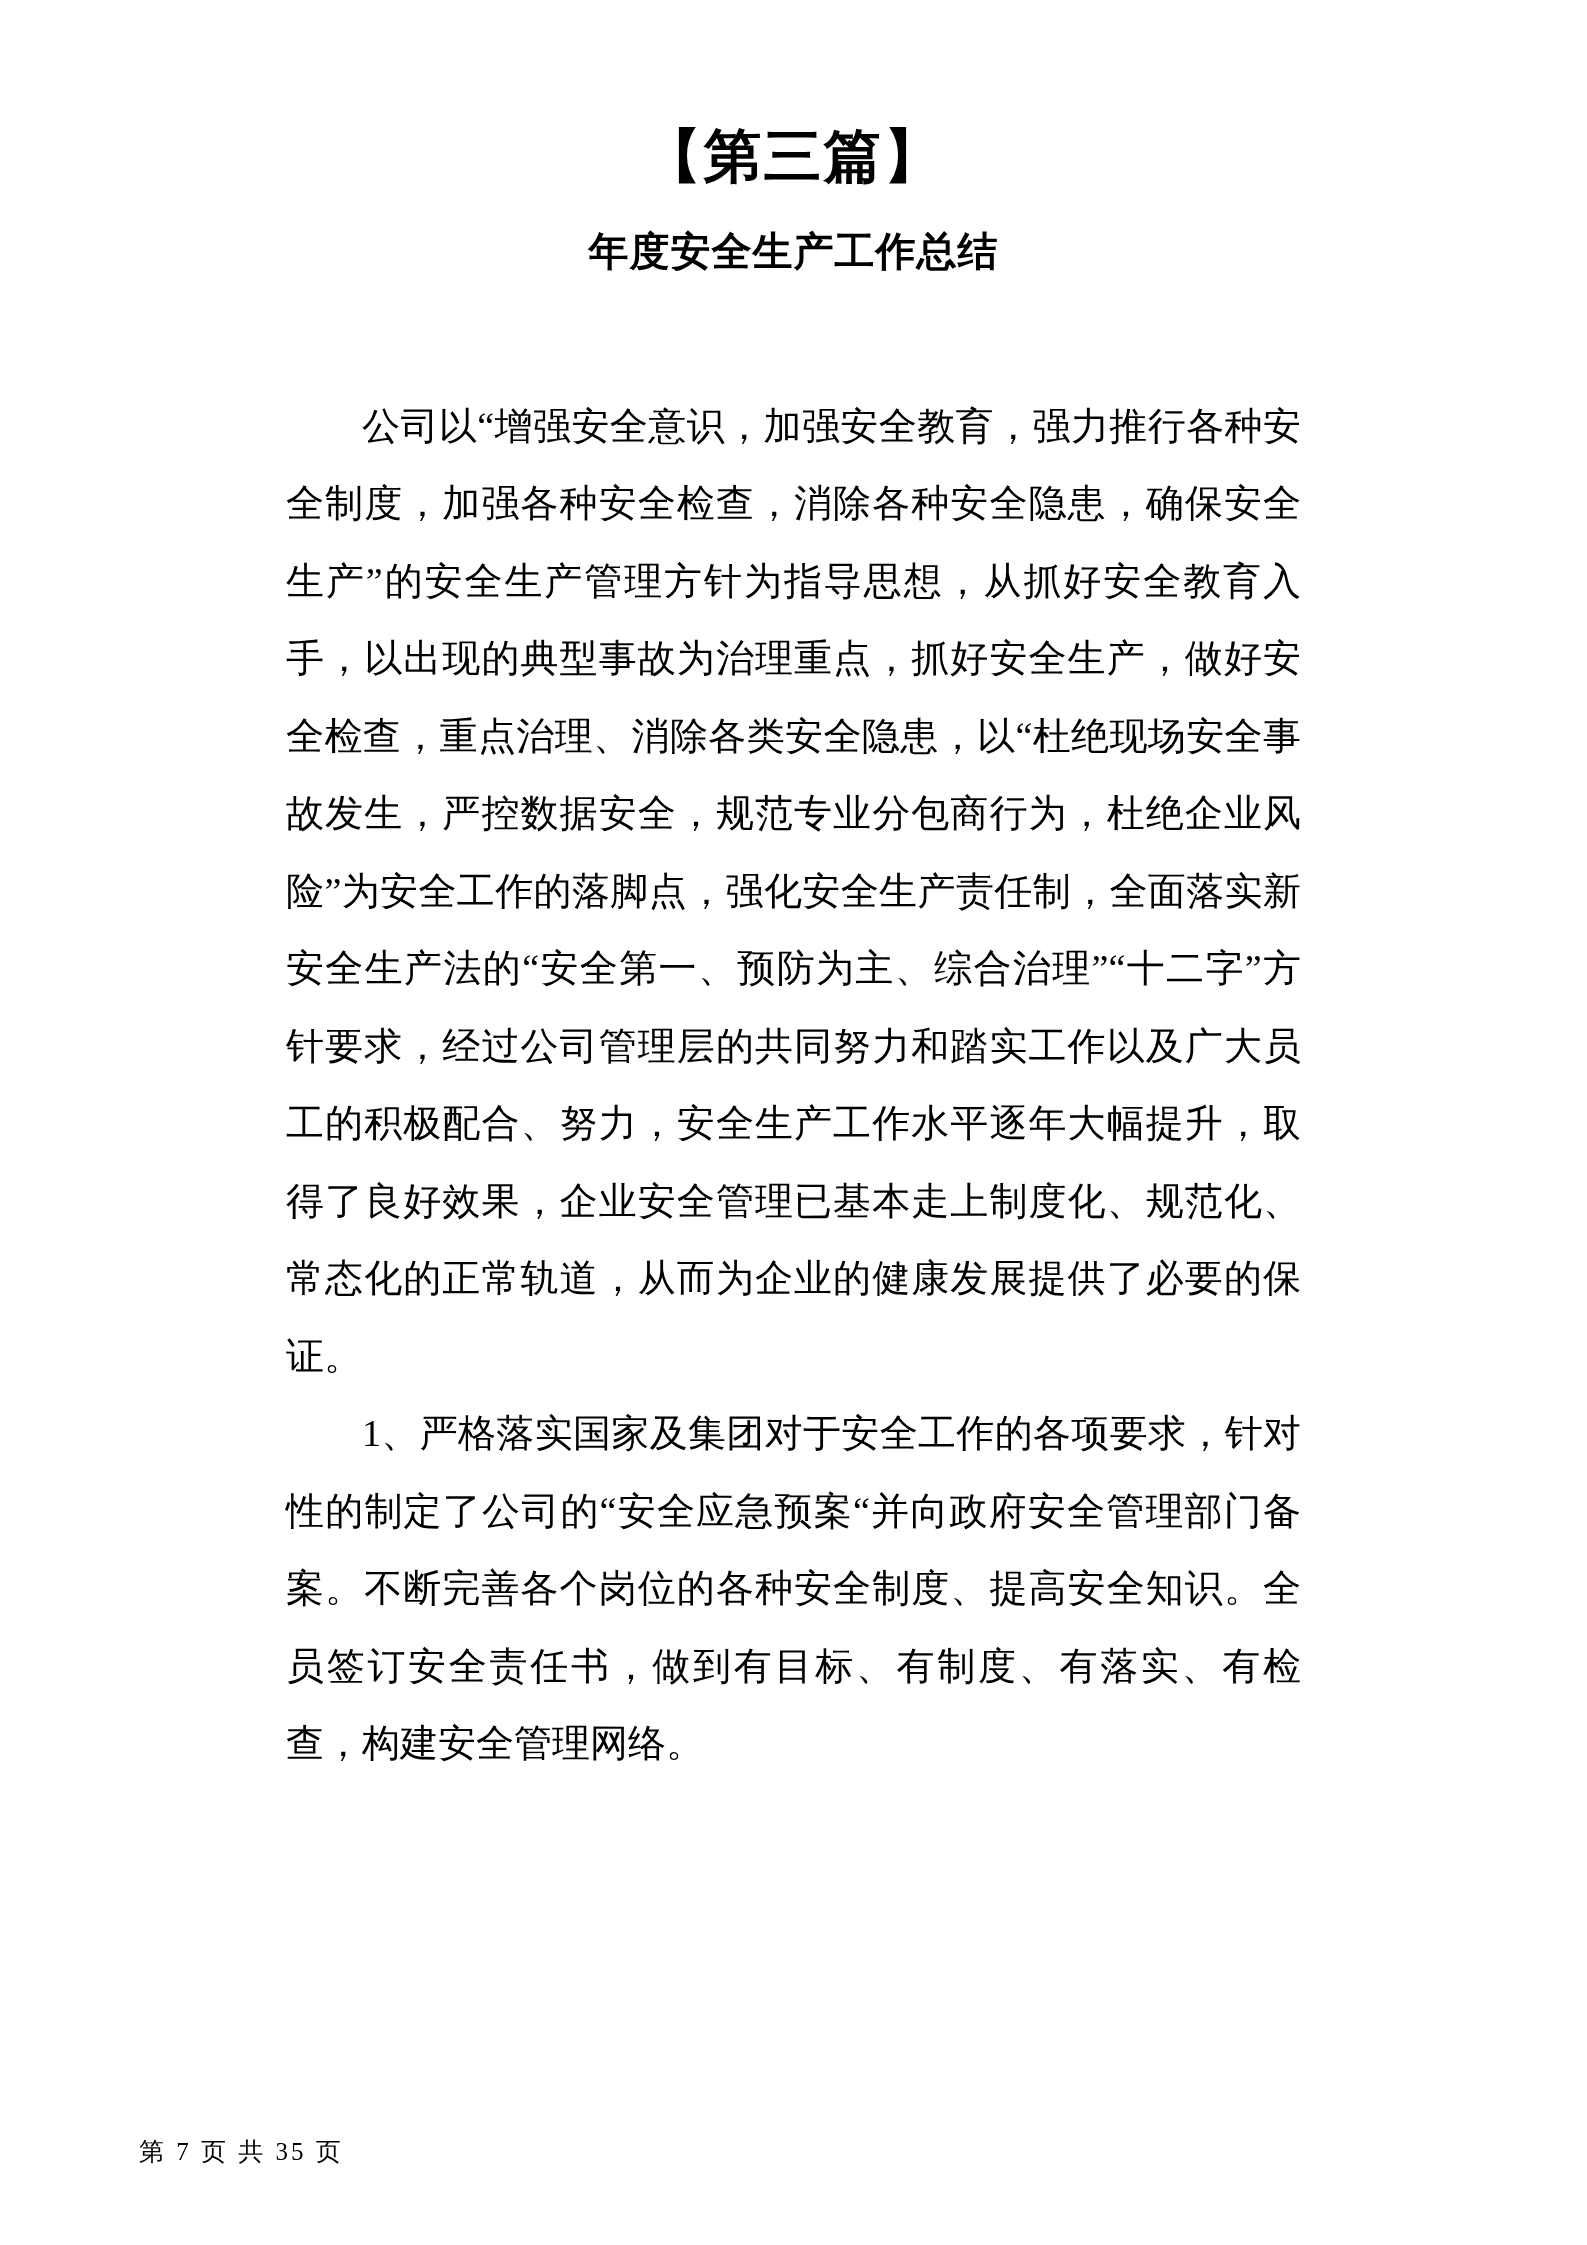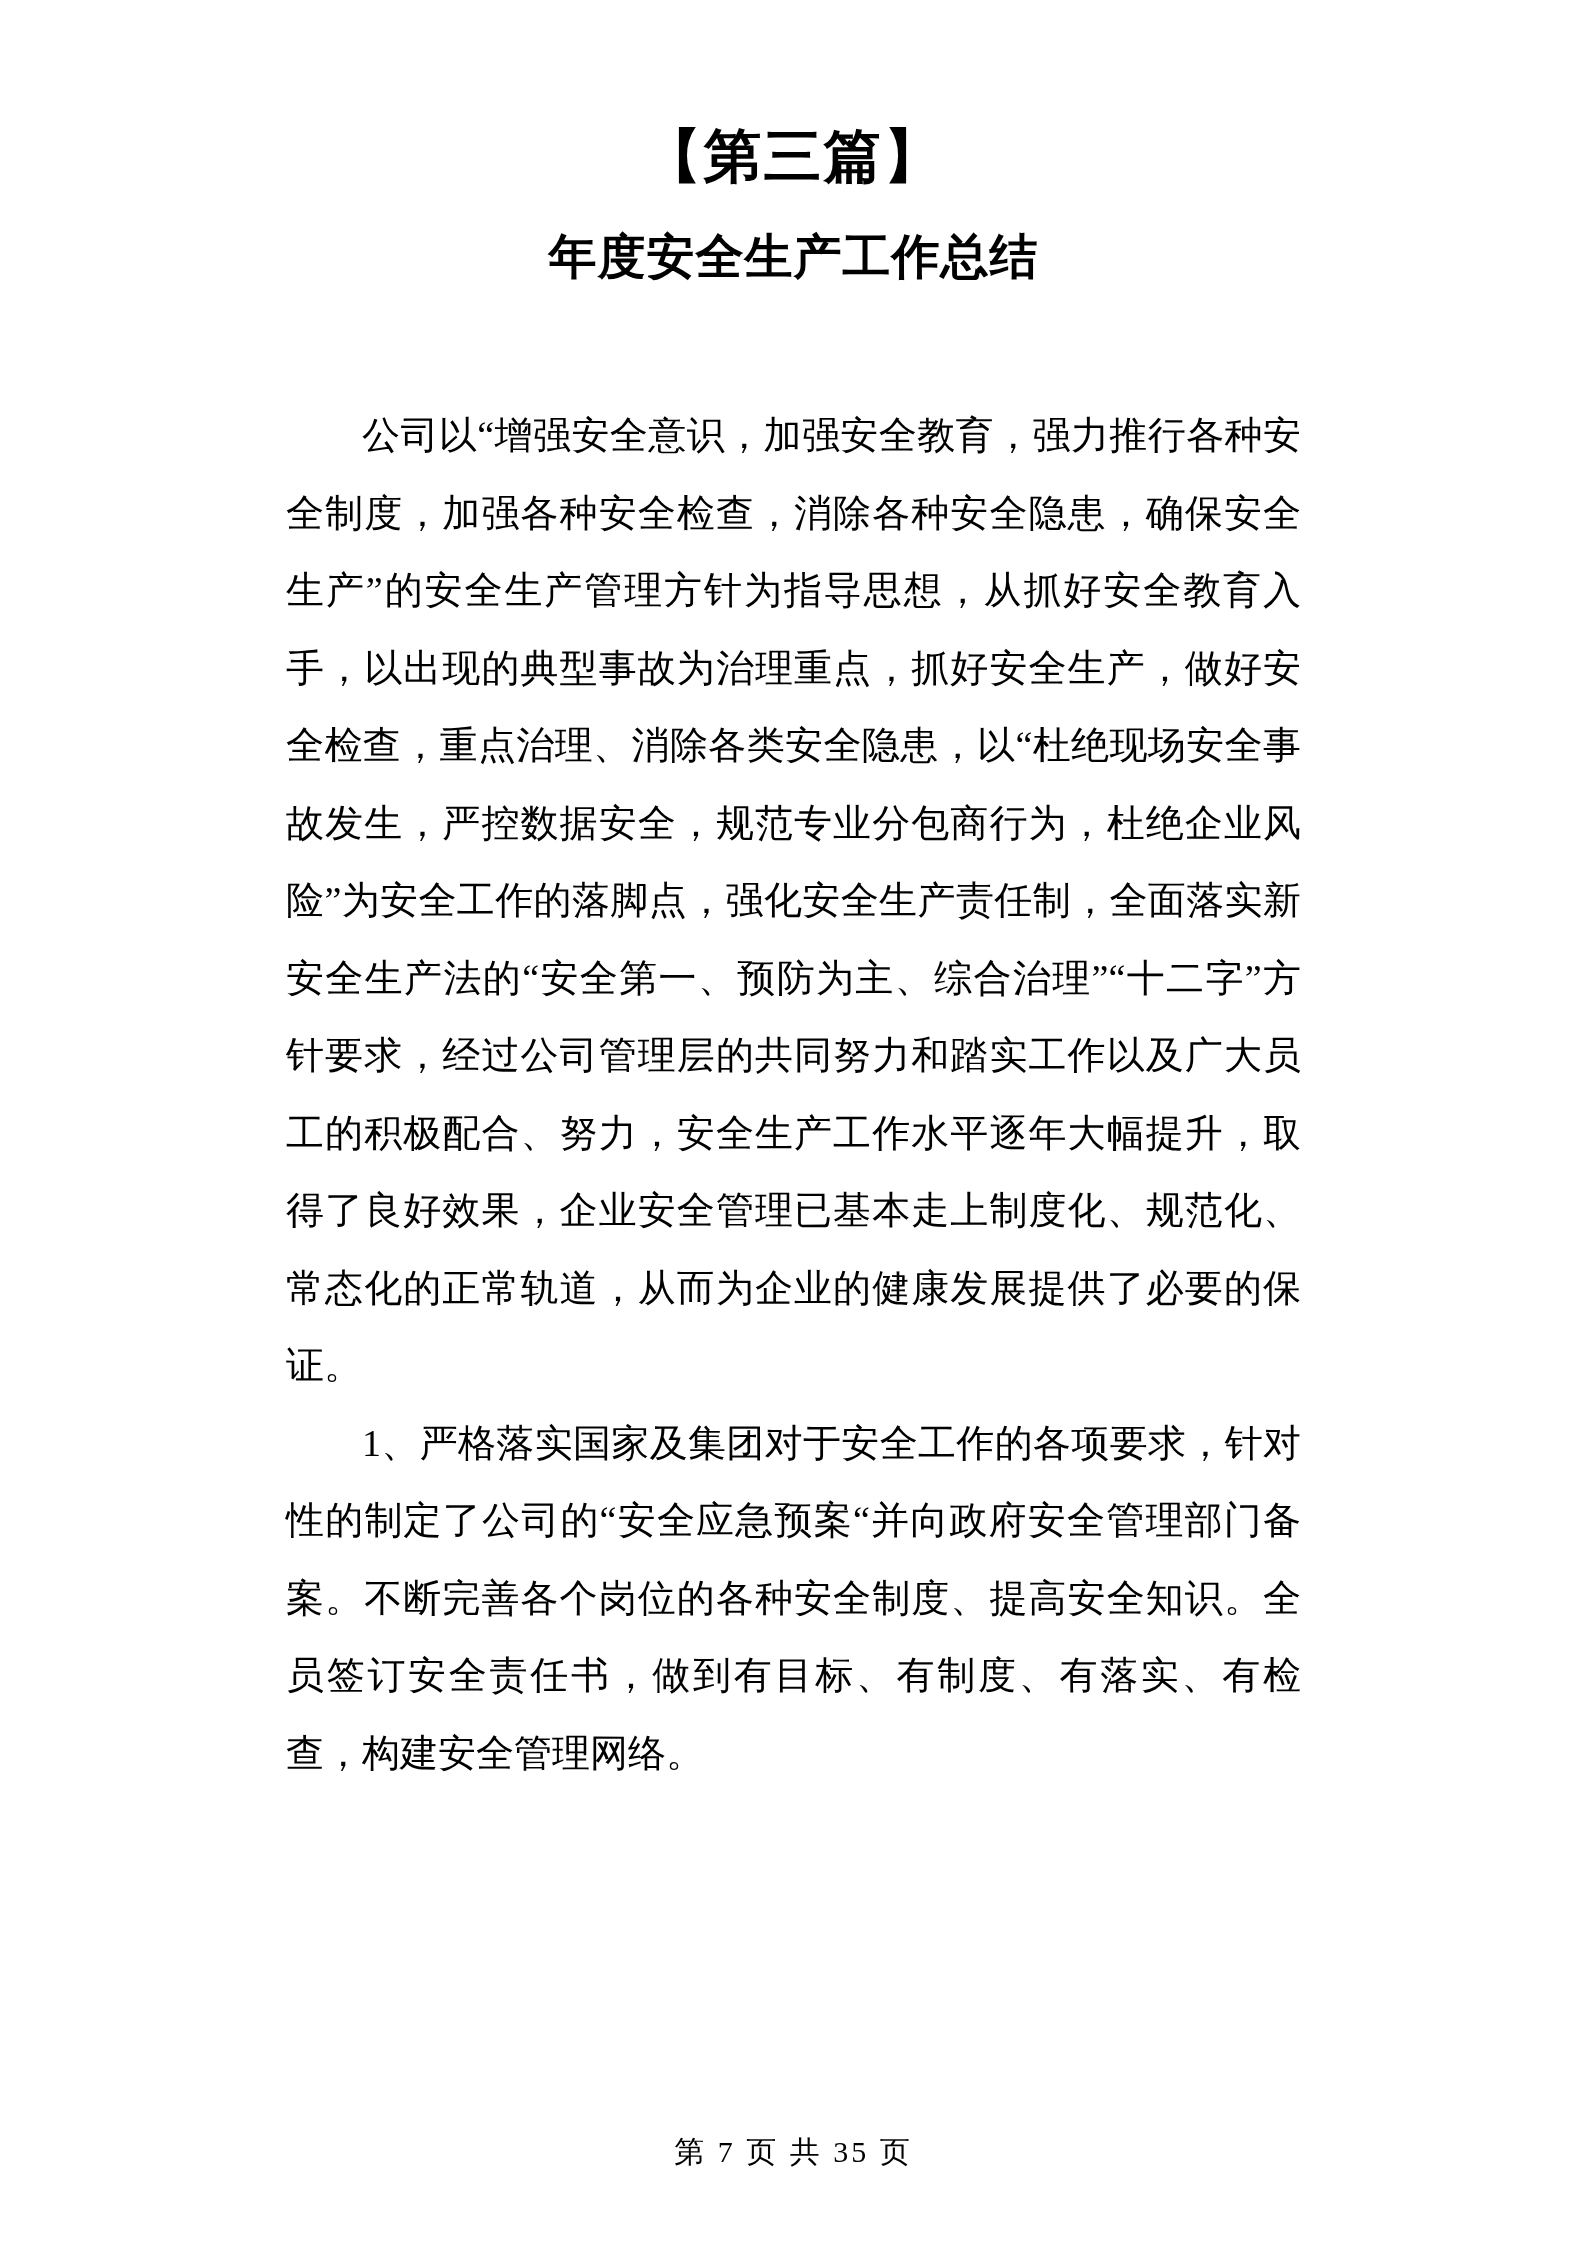--- a/index.html
+++ b/index.html
@@ -24,21 +24,21 @@
     margin: 0;
     text-align: center;
     font-size: 58px;
     font-weight: bold;
     line-height: 1.2;
     letter-spacing: 2px;
   }
   .doc-title {
     margin: 36px 0 0 0;
     text-align: center;
-    font-size: 48px;
+    font-size: 40px;
     font-weight: bold;
     line-height: 1.2;
     letter-spacing: 1px;
   }
   .body-text {
     margin-top: 112px;
   }
   .para {
     margin: 0;
     font-size: 38px;
@@ -49,22 +49,22 @@
     word-break: break-all;
   }
   .para.heading {
     font-weight: bold;
   }
   .footer {
     position: absolute;
     left: 0;
     right: 0;
     bottom: 78px;
-    text-align: center;
-    font-size: 30px;
+    text-align: left;
+    font-size: 25px;
     line-height: 30px;
     letter-spacing: 3px;
     font-family: "Liberation Serif", "DejaVu Serif", serif;
     margin-top: 11px;
   }
 </style>
 </head>
 <body>
 
 <div class="page">

